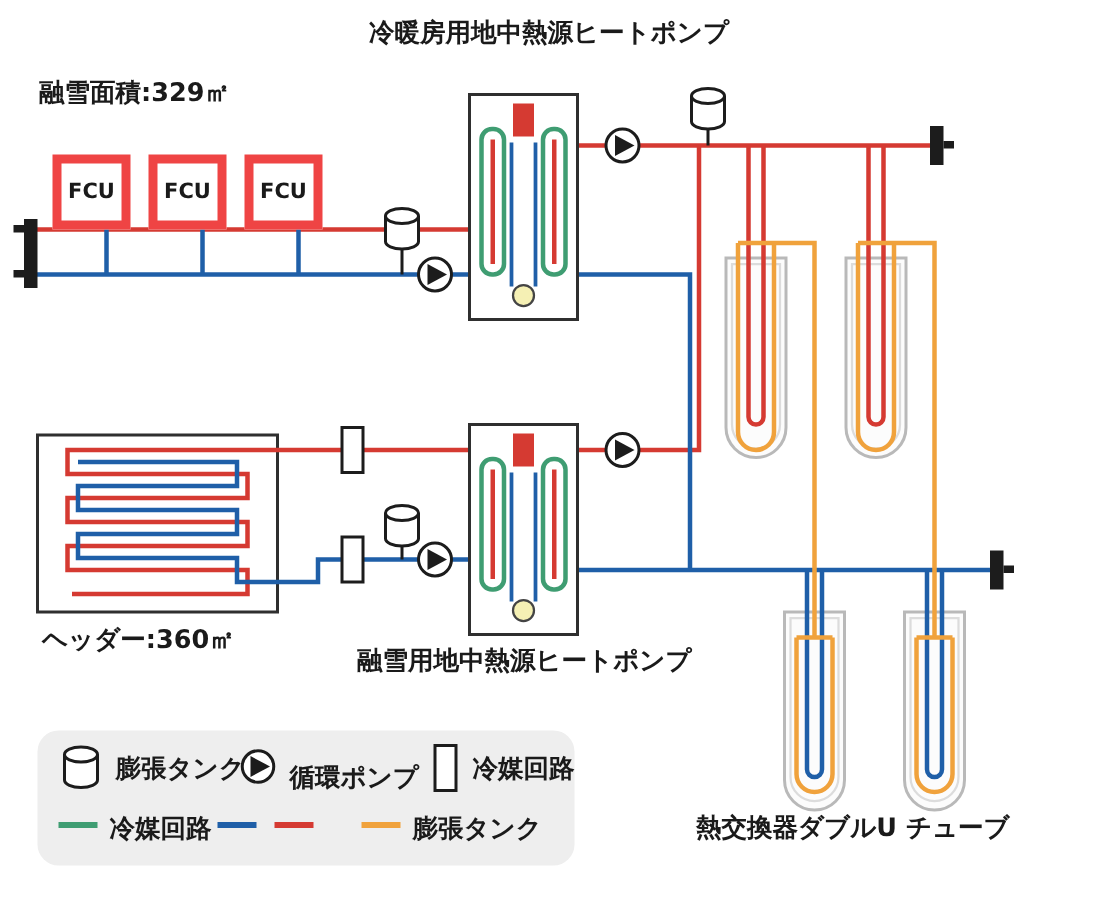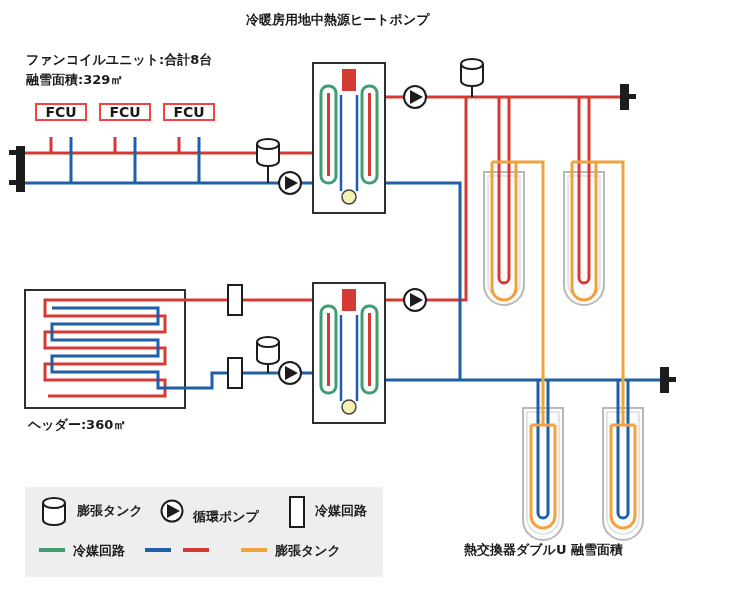--- a/index.html
+++ b/index.html
@@ -14,27 +14,27 @@
   .comp{fill:#fff;stroke:var(--dark);stroke-width:2;}
   .box{fill:#fff;stroke:#2f2f2f;stroke-width:2;}
   .cap{fill:var(--dark);}
   .capsule{fill:#fcfcfc;stroke:#b9b9b9;stroke-width:2;}
   .capsule-inner{fill:none;stroke:#dcdcdc;stroke-width:1.5;}
   .exch{fill:none;stroke:var(--green);stroke-width:3;}
   .exch-core{fill:none;stroke:var(--red);stroke-width:3;}
   .hp-blue{fill:none;stroke:var(--blue);stroke-width:2.5;}
   .compressor{fill:var(--red);}
   .valve{fill:var(--yellow);stroke:#444;stroke-width:1.5;}
-  .lbl{position:absolute;font-size:13px;font-weight:600;color:#1a1a1a;
+  .lbl{position:absolute;font-size:17px;font-weight:600;color:#1a1a1a;
        line-height:1.5;white-space:nowrap;}
-  .fcu{position:absolute;width:52px;height:18px;border:2px solid #ef4444;background:#fff;
+  .fcu{position:absolute;width:52px;height:50px;border:6px solid #ef4444;background:#fff;
        display:flex;align-items:center;justify-content:center;
        font-size:14px;font-weight:700;color:#1a1a1a;box-sizing:border-box;}
   .legend{position:absolute;left:25px;top:487px;width:358px;height:90px;
-          background:var(--legend-bg);border-radius:2px;}
+          background:var(--legend-bg);border-radius:14px;}
   .legend .item{position:absolute;}
   .seg{position:absolute;width:26px;height:4px;top:61px;}
   .gap{margin-left:16px;}
 </style>
 </head>
 <body>
 
 <div class="stage">
 
   <svg class="diagram" width="732" height="600" viewBox="0 0 732 600">
@@ -157,31 +157,31 @@
 
   <div class="fcu" style="left:35px;top:103px">FCU</div>
   <div class="fcu" style="left:99px;top:103px">FCU</div>
   <div class="fcu" style="left:163px;top:103px">FCU</div>
 
   <div class="lbl" style="left:246px;top:10px">
     <div>冷暖房用地中熱源ヒートポンプ</div>
   </div>
 
   <div class="lbl" style="left:26px;top:50px">
-    <div>ファンコイルユニット:合計8台</div>
     <div>融雪面積:329㎡</div>
   </div>
 
   <div class="lbl" style="left:28px;top:415px">ヘッダー:360㎡</div>
 
   <div class="lbl" style="left:238px;top:429px">
+    <div>融雪用地中熱源ヒートポンプ</div>
   </div>
 
   <div class="lbl" style="left:464px;top:540px">
-    <div>熱交換器ダブルU 融雪面積</div>
+    <div>熱交換器ダブルU チューブ</div>
   </div>
 
   <div class="legend">
     <svg class="item" style="left:14px;top:8px" width="30" height="34">
       <path class="comp" d="M 4 8 V 25 A 11 5 0 0 0 26 25 V 8"></path>
       <ellipse class="comp" cx="15" cy="8" rx="11" ry="5"></ellipse>
     </svg>
     <div class="lbl" style="left:52px;top:14px">膨張タンク</div>
 
     <svg class="item" style="left:134px;top:11px" width="26" height="26">

